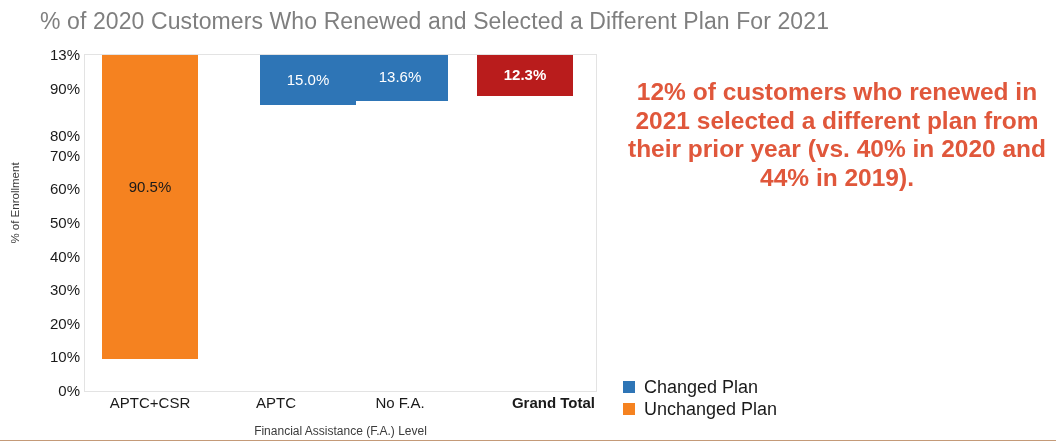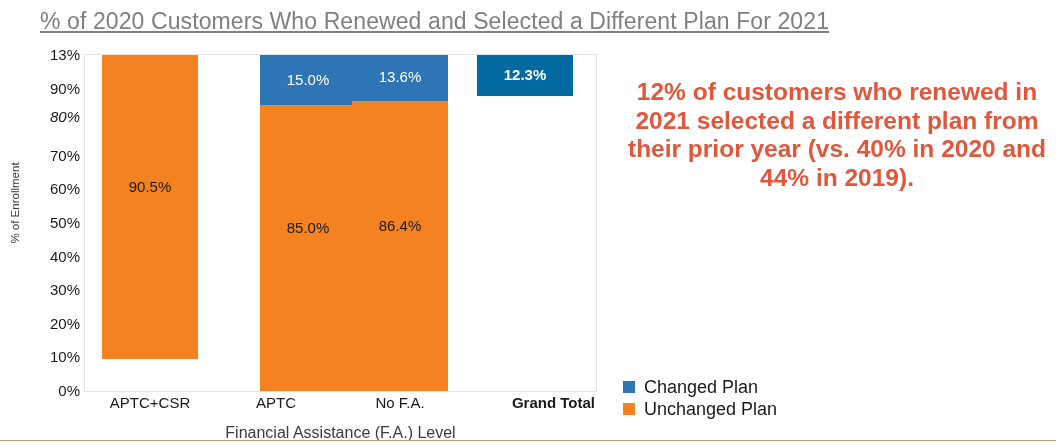--- a/index.html
+++ b/index.html
@@ -18,21 +18,20 @@
 
   
   #chart-title {
     position: absolute;
     left: 40px;
     top: 8px;
     font-size: 23px;
     color: #7f7f7f;
     letter-spacing: 0.1px;
     white-space: nowrap;
-    text-decoration: underline;
   }
 
   
   #y-axis-title {
     position: absolute;
     left: -50px;
     top: 197px;
     width: 130px;
     text-align: center;
     transform: rotate(-90deg);
@@ -154,21 +153,21 @@
     white-space: nowrap;
   }
   .x-tick.is-bold { font-weight: bold; }
 
   #x-axis-title {
     position: absolute;
     left: 84px;
     top: 424px;
     width: 513px;
     text-align: center;
-    font-size: 16px;
+    font-size: 12px;
     color: #3b3b3b;
     white-space: nowrap;
   }
 
   
   #callout {
     position: absolute;
     left: 625px;
     top: 78px;
     width: 424px;
@@ -229,21 +228,21 @@
     <div class="y-tick" style="top: 235.2px;">30%</div>
     <div class="y-tickmark" style="top: 235.2px;"></div>
     <div class="y-tick" style="top: 201.6px;">40%</div>
     <div class="y-tickmark" style="top: 201.6px;"></div>
     <div class="y-tick" style="top: 168px;">50%</div>
     <div class="y-tickmark" style="top: 168px;"></div>
     <div class="y-tick" style="top: 134.4px;">60%</div>
     <div class="y-tickmark" style="top: 134.4px;"></div>
     <div class="y-tick" style="top: 100.8px;">70%</div>
     <div class="y-tickmark" style="top: 100.8px;"></div>
-    <div class="y-tick" style="top: 62px; font-style: italic;">80%</div>
+    <div class="y-tick" style="top: 81px;">80%</div>
     <div class="y-tickmark" style="top: 67.2px;"></div>
     <div class="y-tick" style="top: 33.6px;">90%</div>
     <div class="y-tickmark" style="top: 33.6px;"></div>
     <div class="y-tick" style="top: 0px;">13%</div>
     <div class="y-tickmark" style="top: 0px;"></div>
   </div>
 
 <div id="plot-frame"></div>
 
 <div id="bars-area">
@@ -252,38 +251,32 @@
         <div class="seg seg-unchanged" style="background: rgb(245, 130, 32); height: 90.5%;">
           <span class="seg-label">90.5%</span>
         </div>
       </div>
     </div>
     <div class="bar-group" style="left: 143px; width: 96px; margin-left: 32px;">
       <div class="bar-stack">
         <div class="seg seg-changed" style="background: rgb(46, 117, 182); height: 15%;">
           <span class="seg-label">15.0%</span>
         </div>
-        <div class="seg seg-unchanged" style="background: rgb(245, 130, 32); height: 85%;">
-          <span class="seg-label">85.0%</span>
-        </div>
       </div>
     </div>
     <div class="bar-group" style="left: 267px; width: 96px;">
       <div class="bar-stack">
         <div class="seg seg-changed" style="background: rgb(46, 117, 182); height: 13.6%;">
           <span class="seg-label">13.6%</span>
         </div>
-        <div class="seg seg-unchanged" style="background: rgb(245, 130, 32); height: 86.4%;">
-          <span class="seg-label">86.4%</span>
-        </div>
       </div>
     </div>
     <div class="bar-group is-total" style="left: 392px; width: 96px;">
       <div class="bar-stack">
-        <div class="seg seg-changed" style="background: #0369a1; height: 12.3%;">
+        <div class="seg seg-changed" style="background: #b91c1c; height: 12.3%;">
           <span class="seg-label">12.3%</span>
         </div>
       </div>
     </div>
   </div>
 
 <div id="x-ticks">
     <div class="x-tick" style="left: -5px;">APTC+CSR</div>
     <div class="x-tick" style="left: 121px;">APTC</div>
     <div class="x-tick" style="left: 245px;">No F.A.</div>

